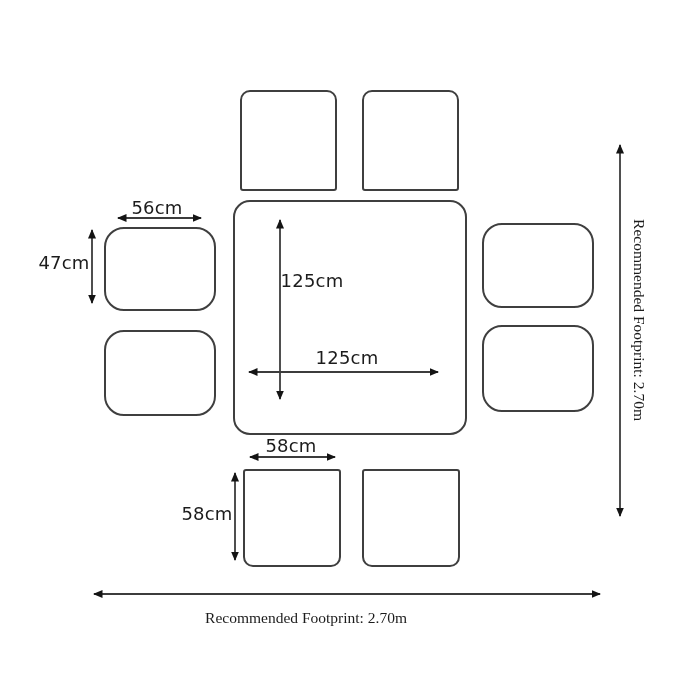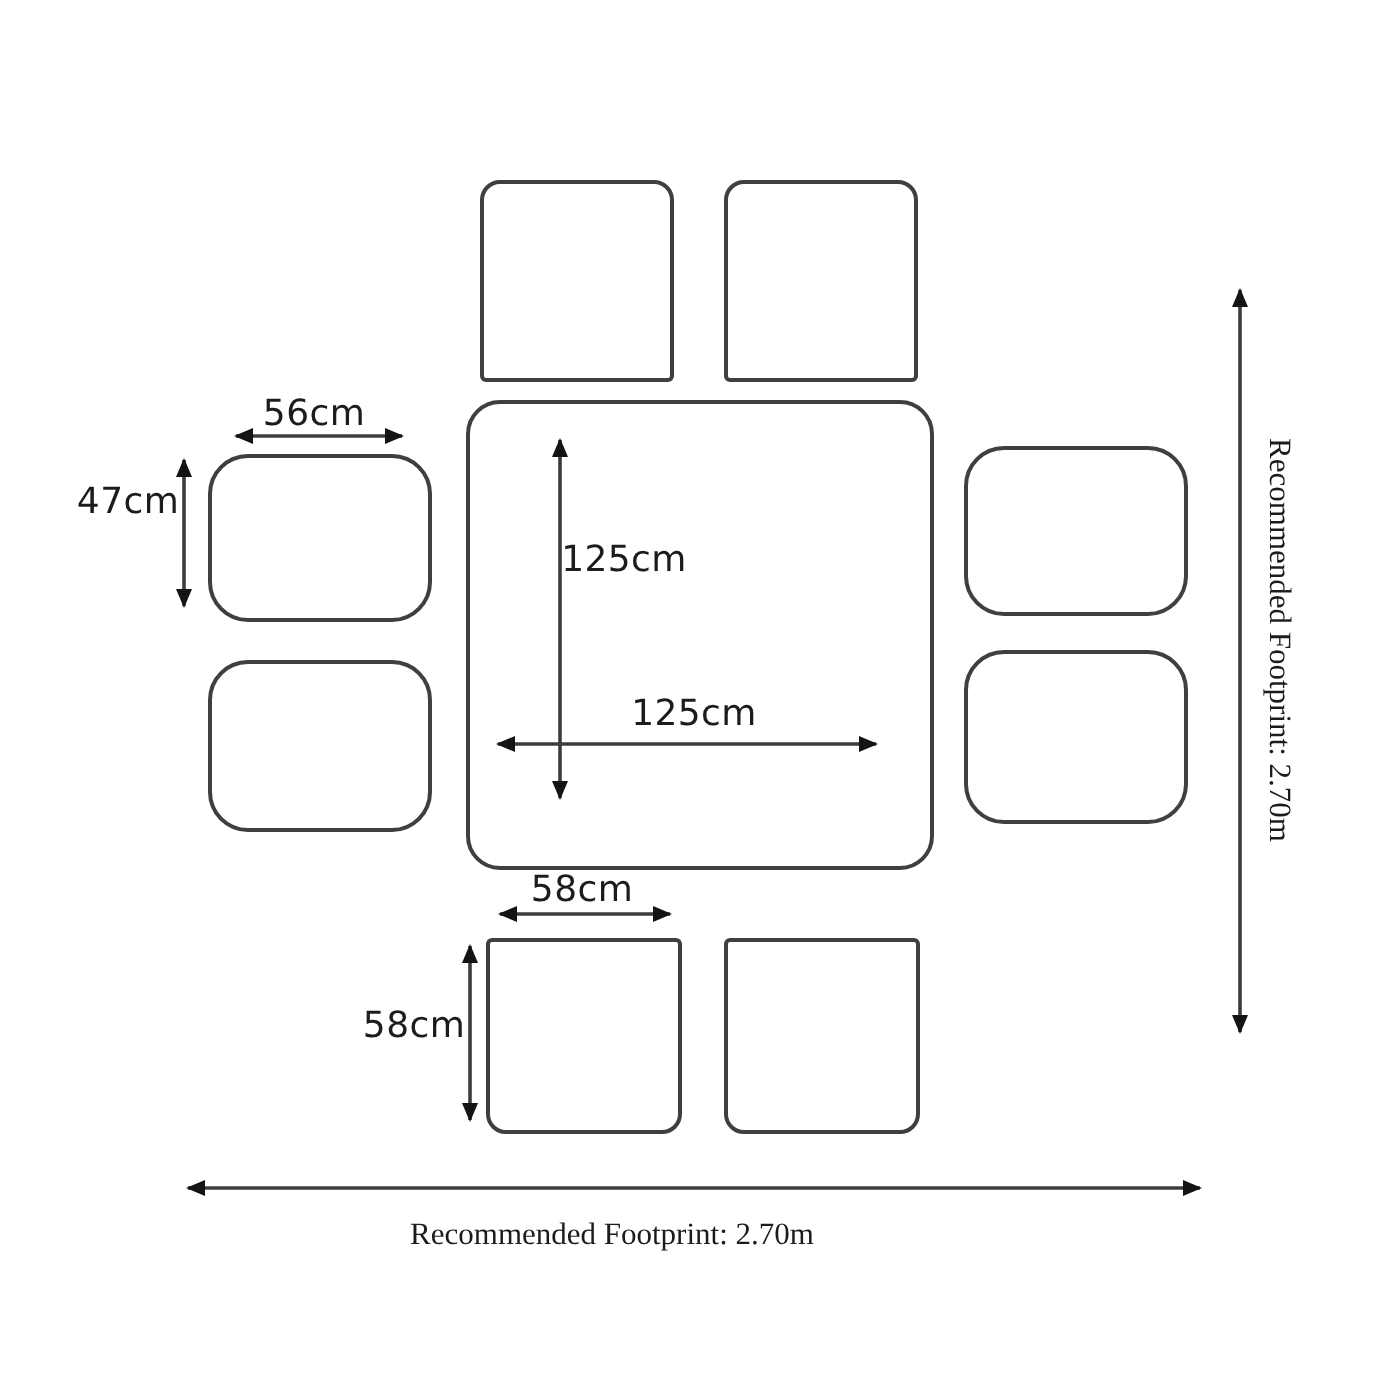--- a/index.html
+++ b/index.html
@@ -98,21 +98,21 @@
     <line x1="280" y1="220" x2="280" y2="399" marker-start="url(#ah)" marker-end="url(#ah)"></line>
     <line x1="249" y1="372" x2="438" y2="372" marker-start="url(#ah)" marker-end="url(#ah)"></line>
     <line x1="250" y1="457" x2="335" y2="457" marker-start="url(#ah)" marker-end="url(#ah)"></line>
     <line x1="235" y1="473" x2="235" y2="560" marker-start="url(#ah)" marker-end="url(#ah)"></line>
     <line x1="620" y1="145" x2="620" y2="516" marker-start="url(#ah)" marker-end="url(#ah)"></line>
     <line x1="94" y1="594" x2="600" y2="594" marker-start="url(#ah)" marker-end="url(#ah)"></line>
   </svg>
 
   <div class="dim-label" style="left:157px; top:207px;">56cm</div>
 
-  <div class="dim-label" style="left:64px; top:251px;">47cm</div>
+  <div class="dim-label" style="left:64px; top:262px;">47cm</div>
 
   <div class="dim-label" style="left:312px; top:280px;">125cm</div>
 
   <div class="dim-label" style="left:347px; top:357px;">125cm</div>
 
   <div class="dim-label" style="left:291px; top:445px;">58cm</div>
 
   <div class="dim-label" style="left:207px; top:513px;">58cm</div>
 
   <div class="footprint-label vertical" style="left:639px; top:320px;">Recommended Footprint: 2.70m</div>

